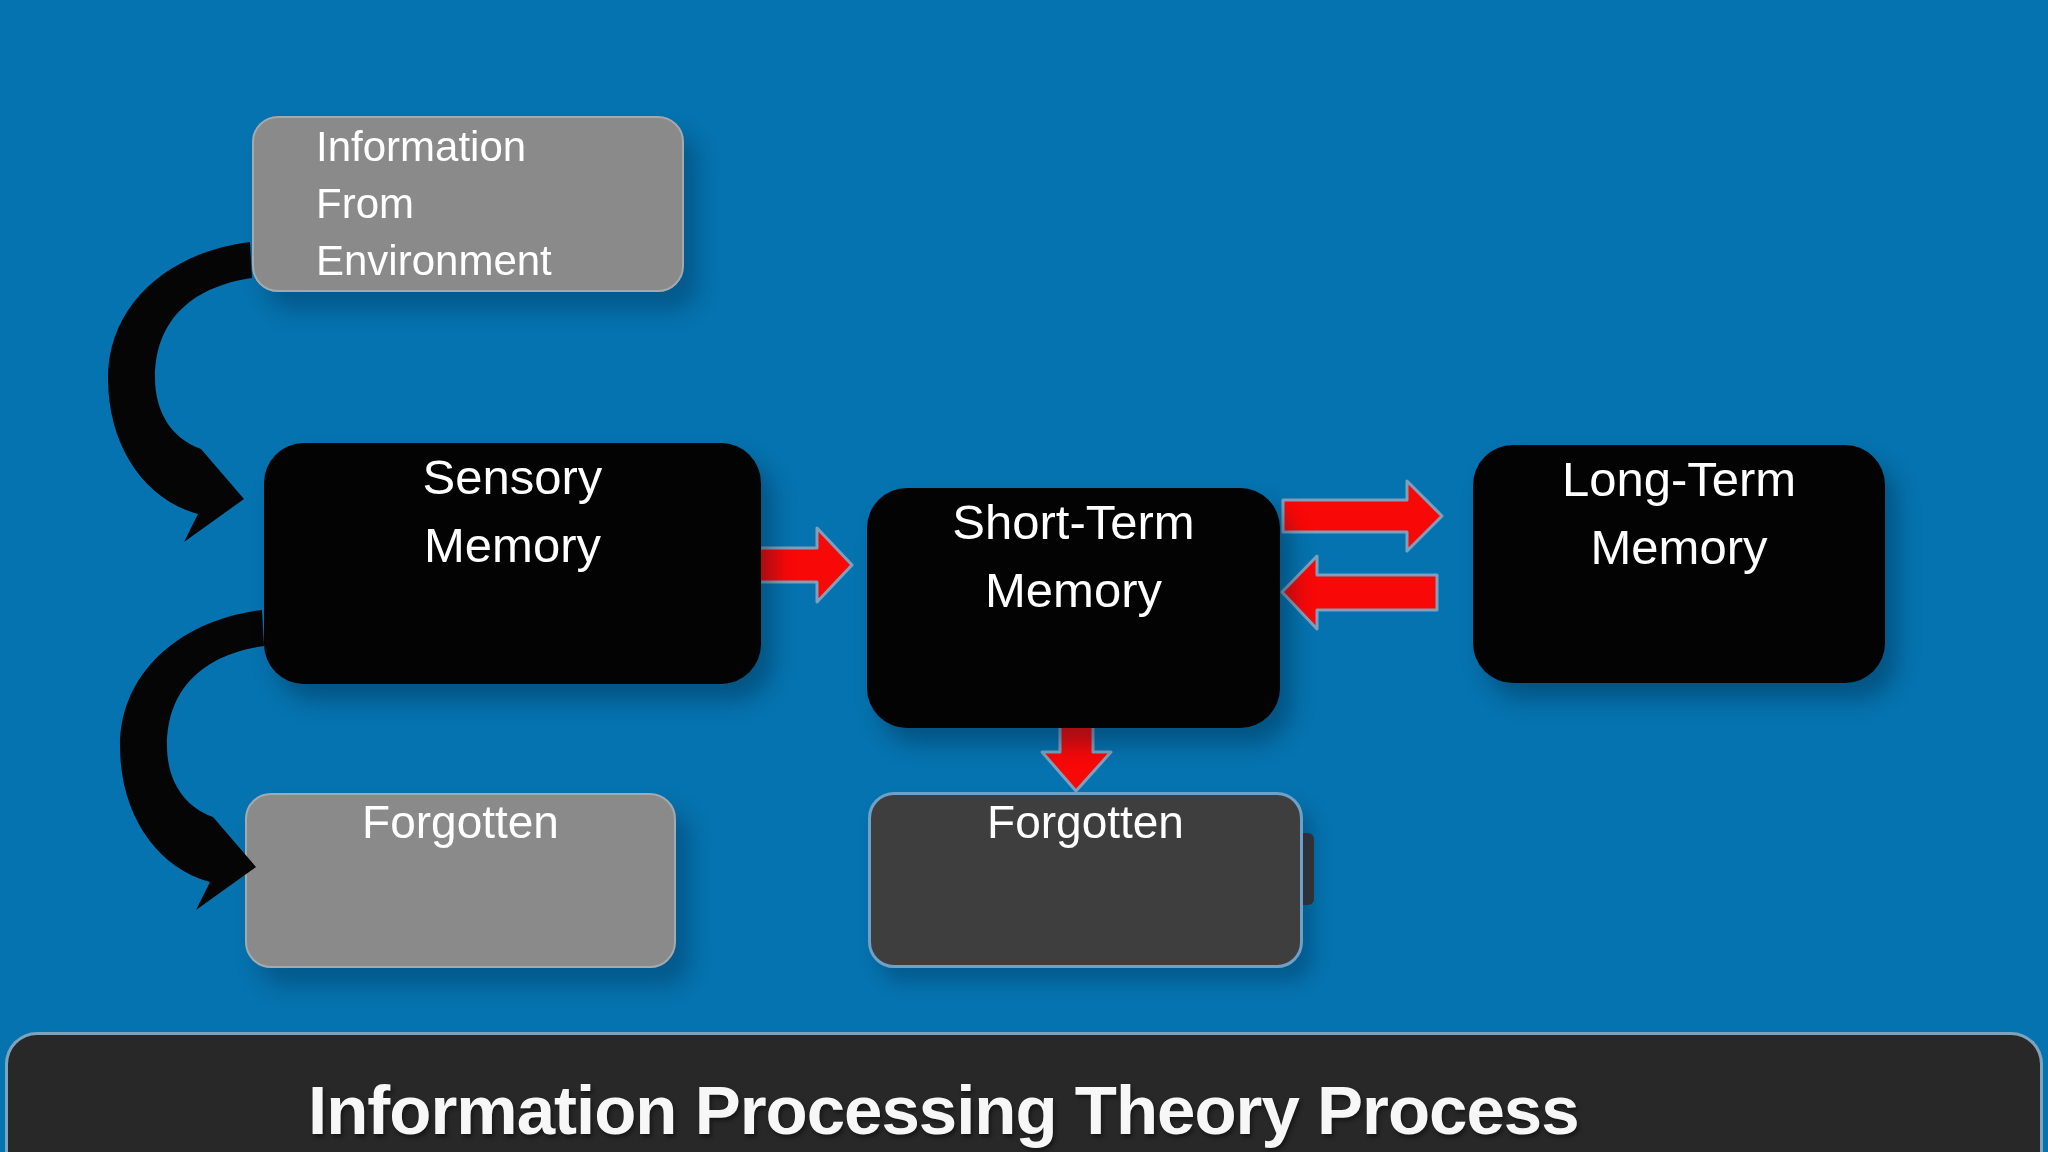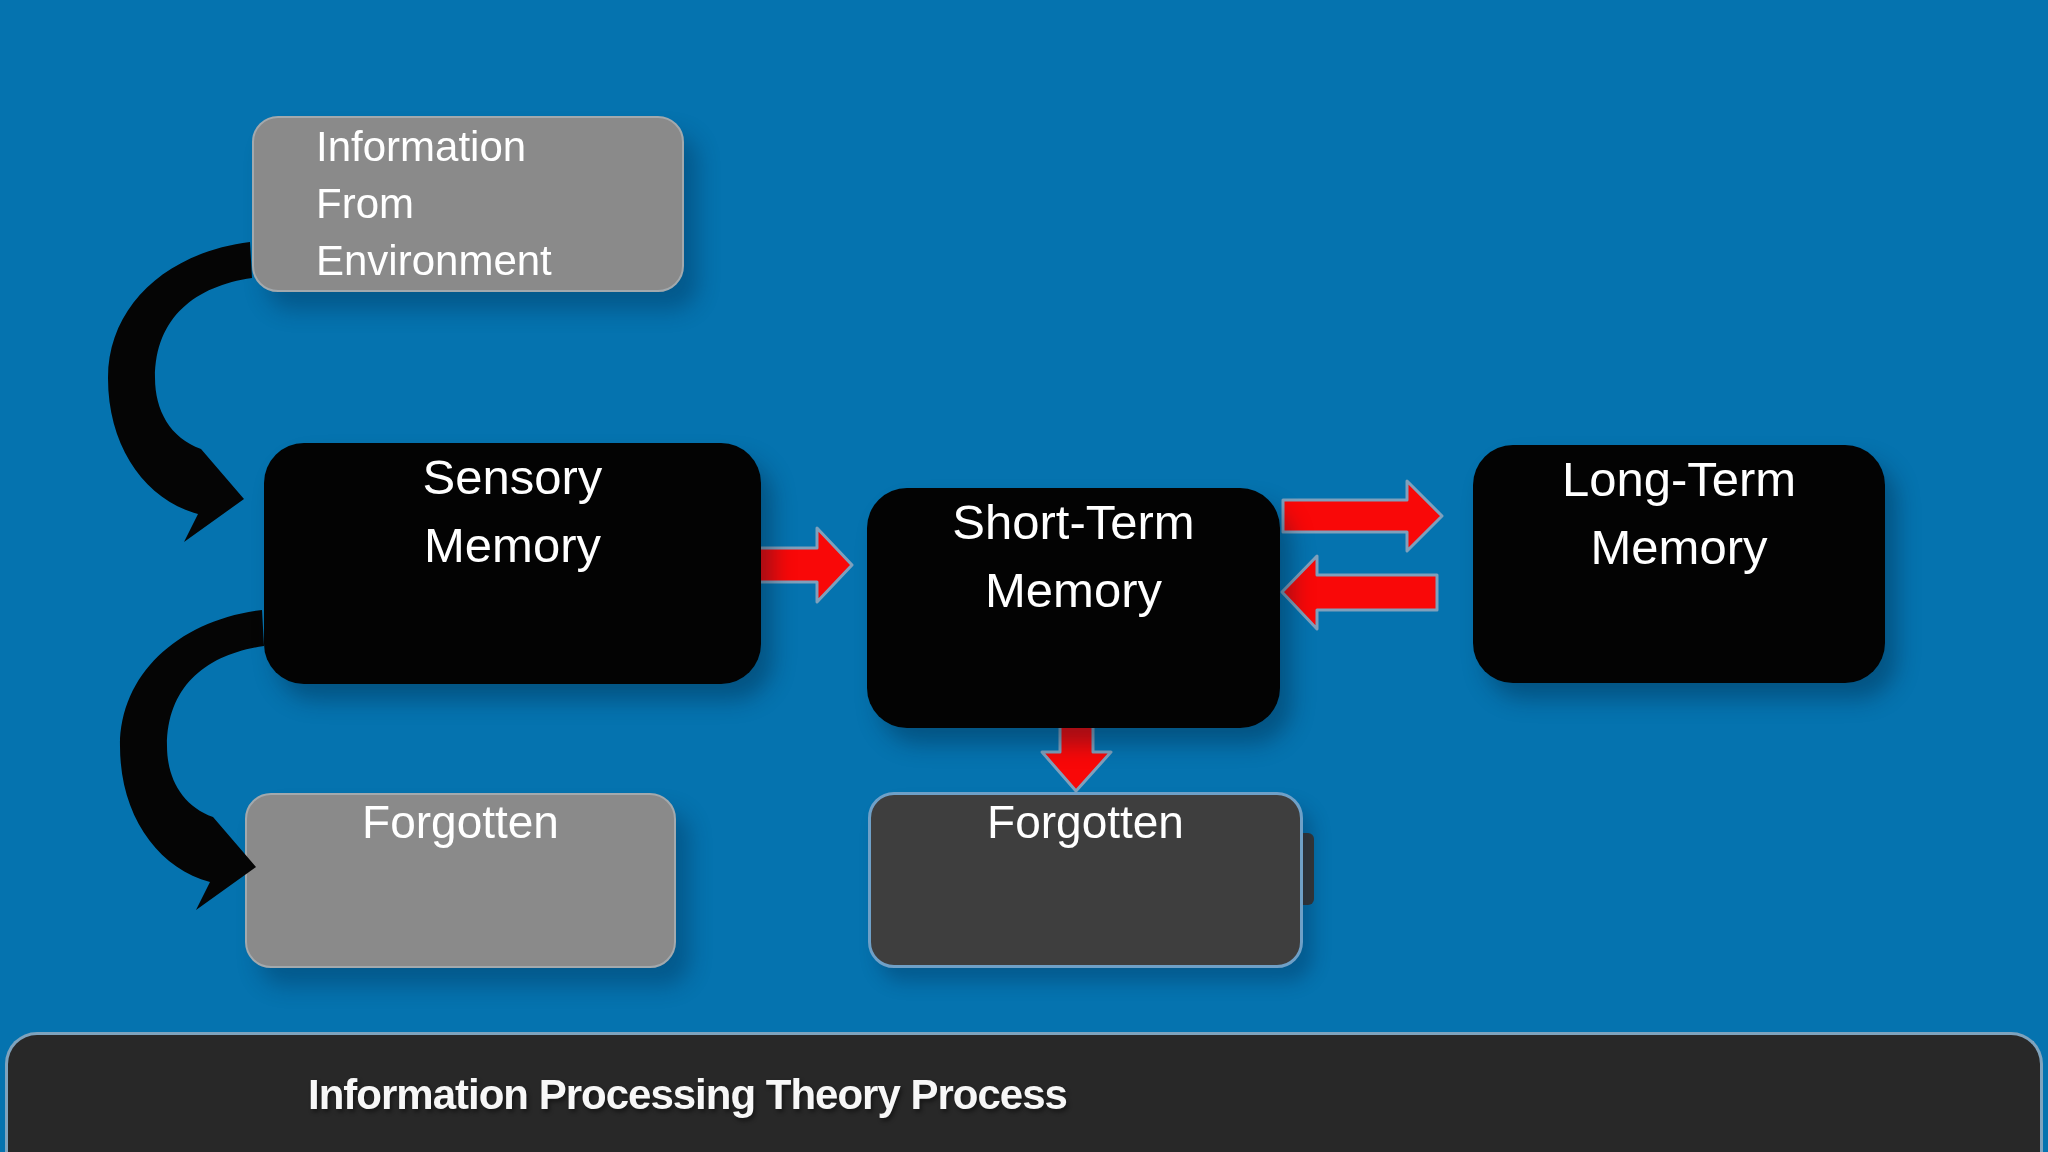--- a/index.html
+++ b/index.html
@@ -94,21 +94,21 @@
     box-sizing: border-box;
     background: #282828;
     border: 3px solid #7FA3BD;
     border-bottom: none;
     border-radius: 32px 32px 0 0;
     z-index: 4;
   }
   .footer-title {
     position: absolute;
     left: 300px; top: 36px;
-    font-size: 42px;
+    font-size: 69px;
     font-weight: bold;
     letter-spacing: -1px;
     color: #F7F7F7;
     white-space: nowrap;
     text-shadow: 2px 3px 4px rgba(0,0,0,0.45);
   }
 </style>
 </head>
 <body>
 

